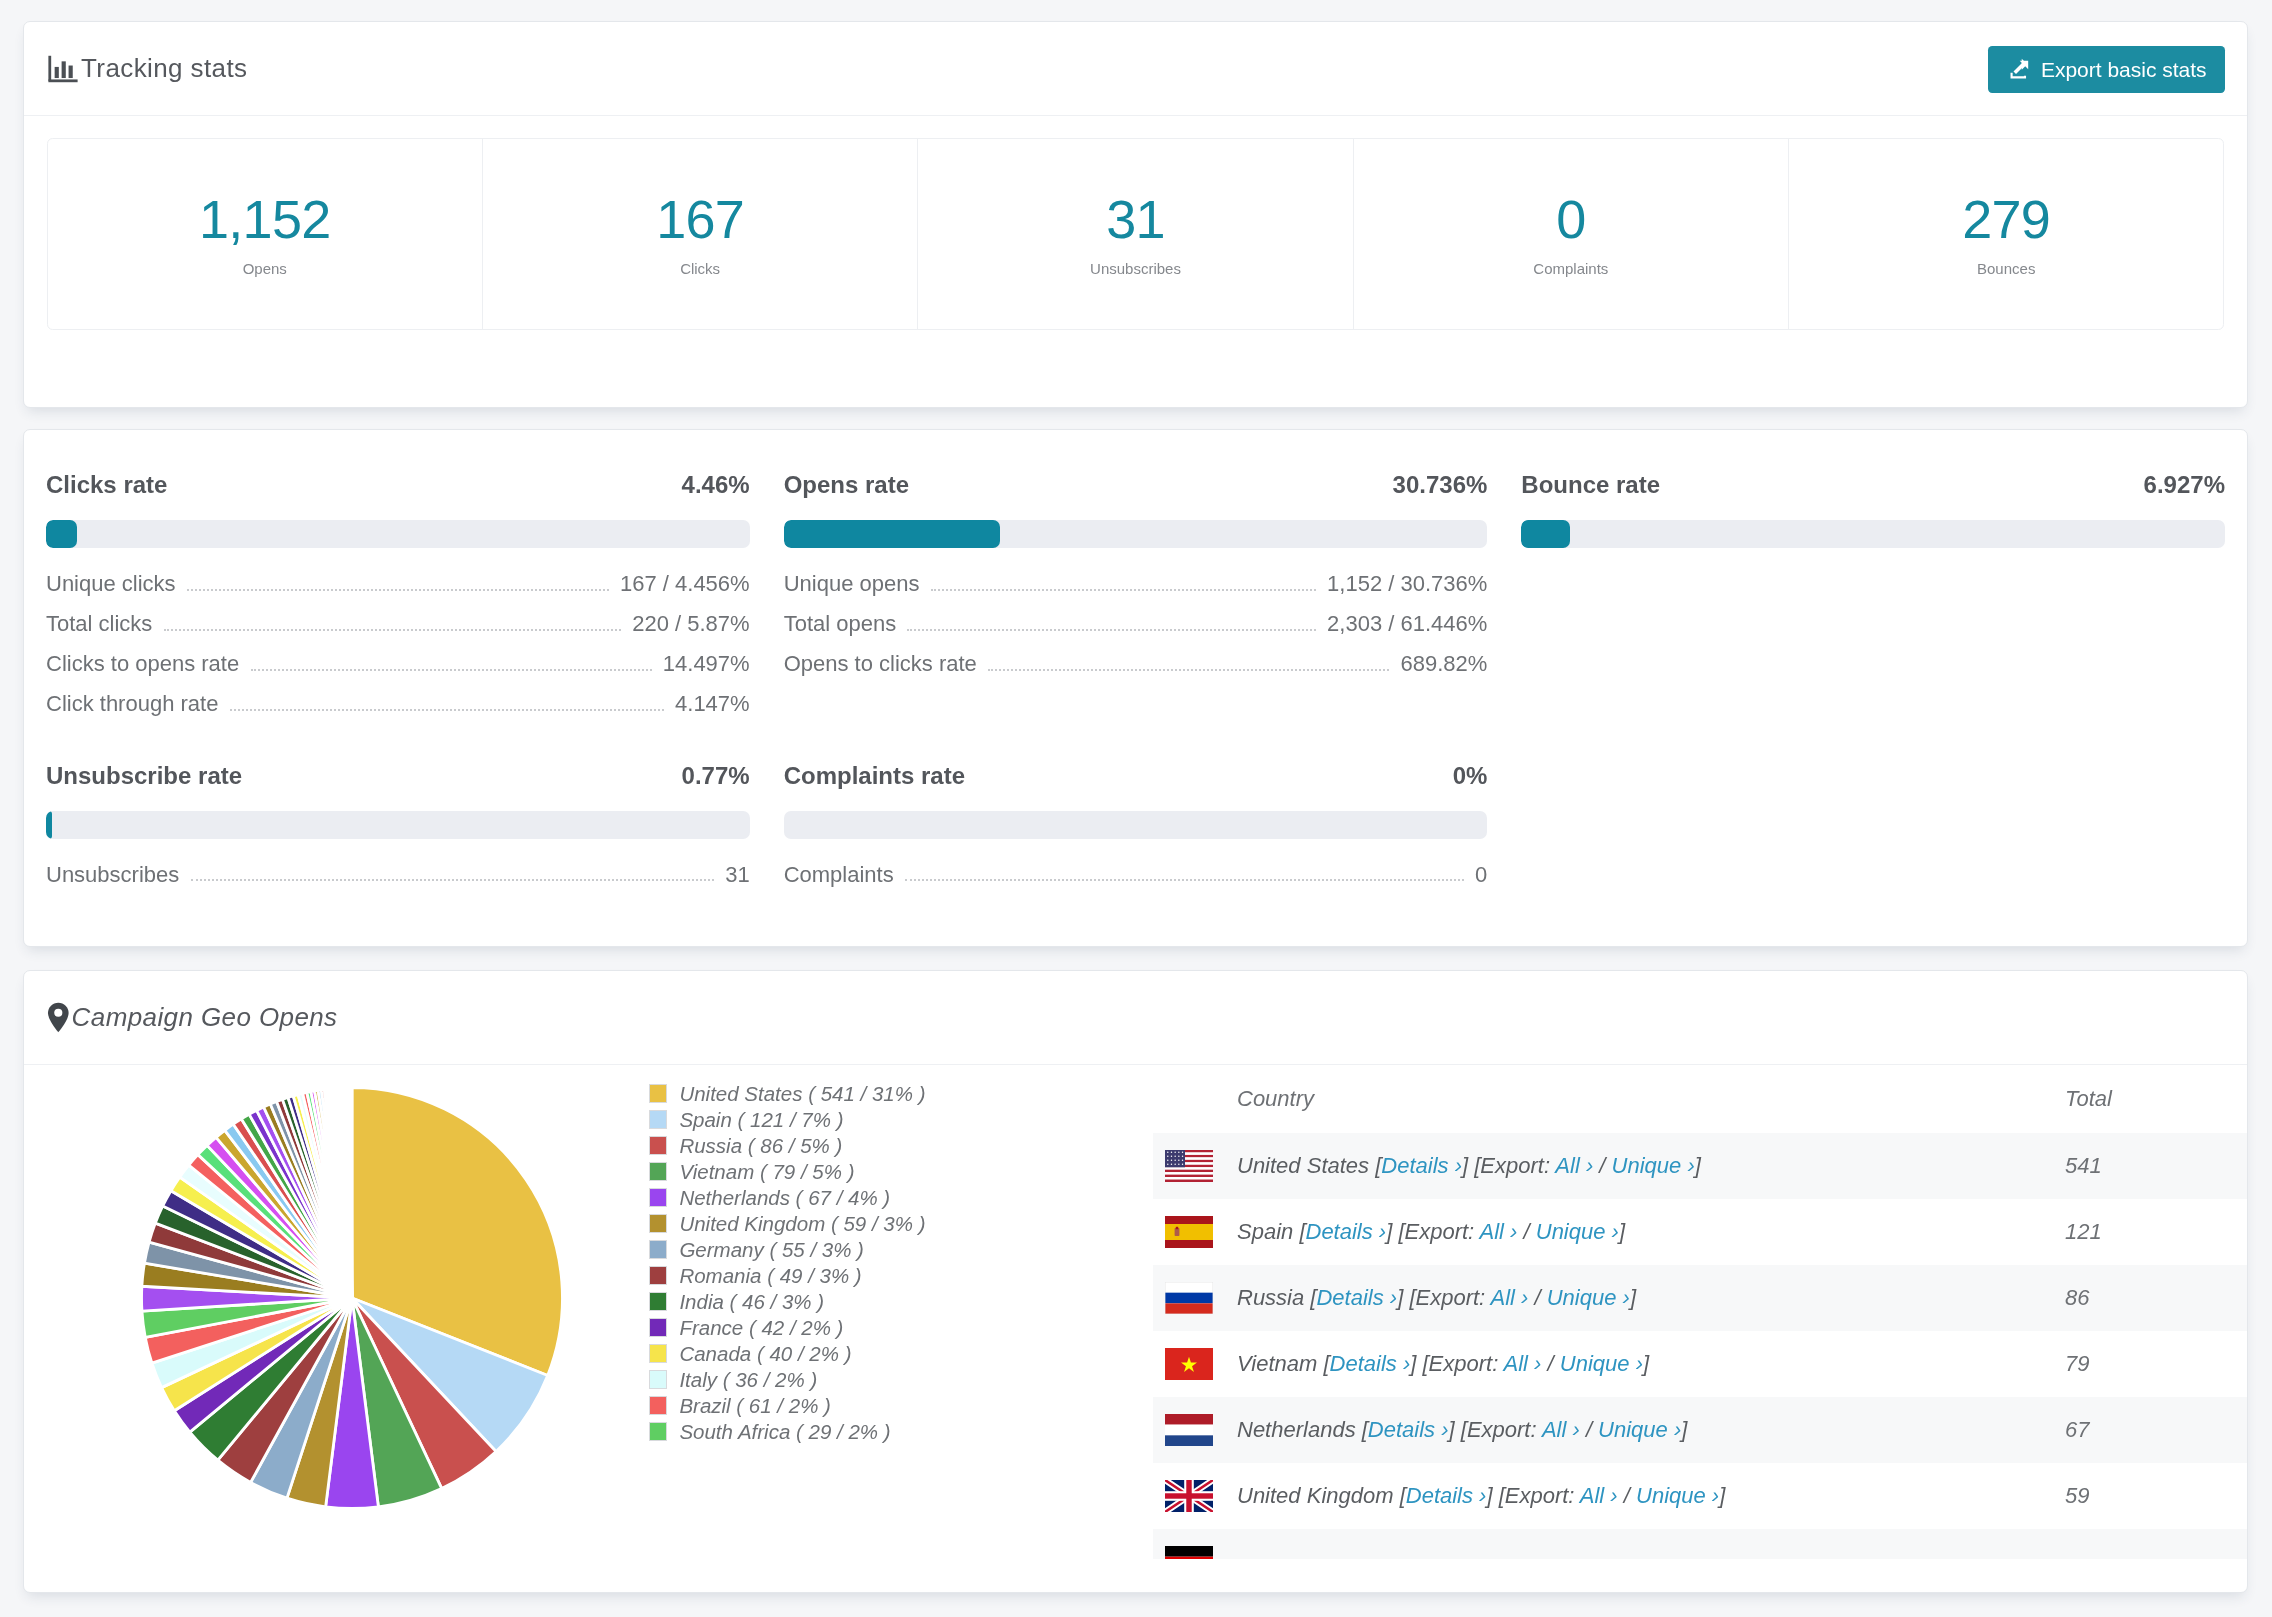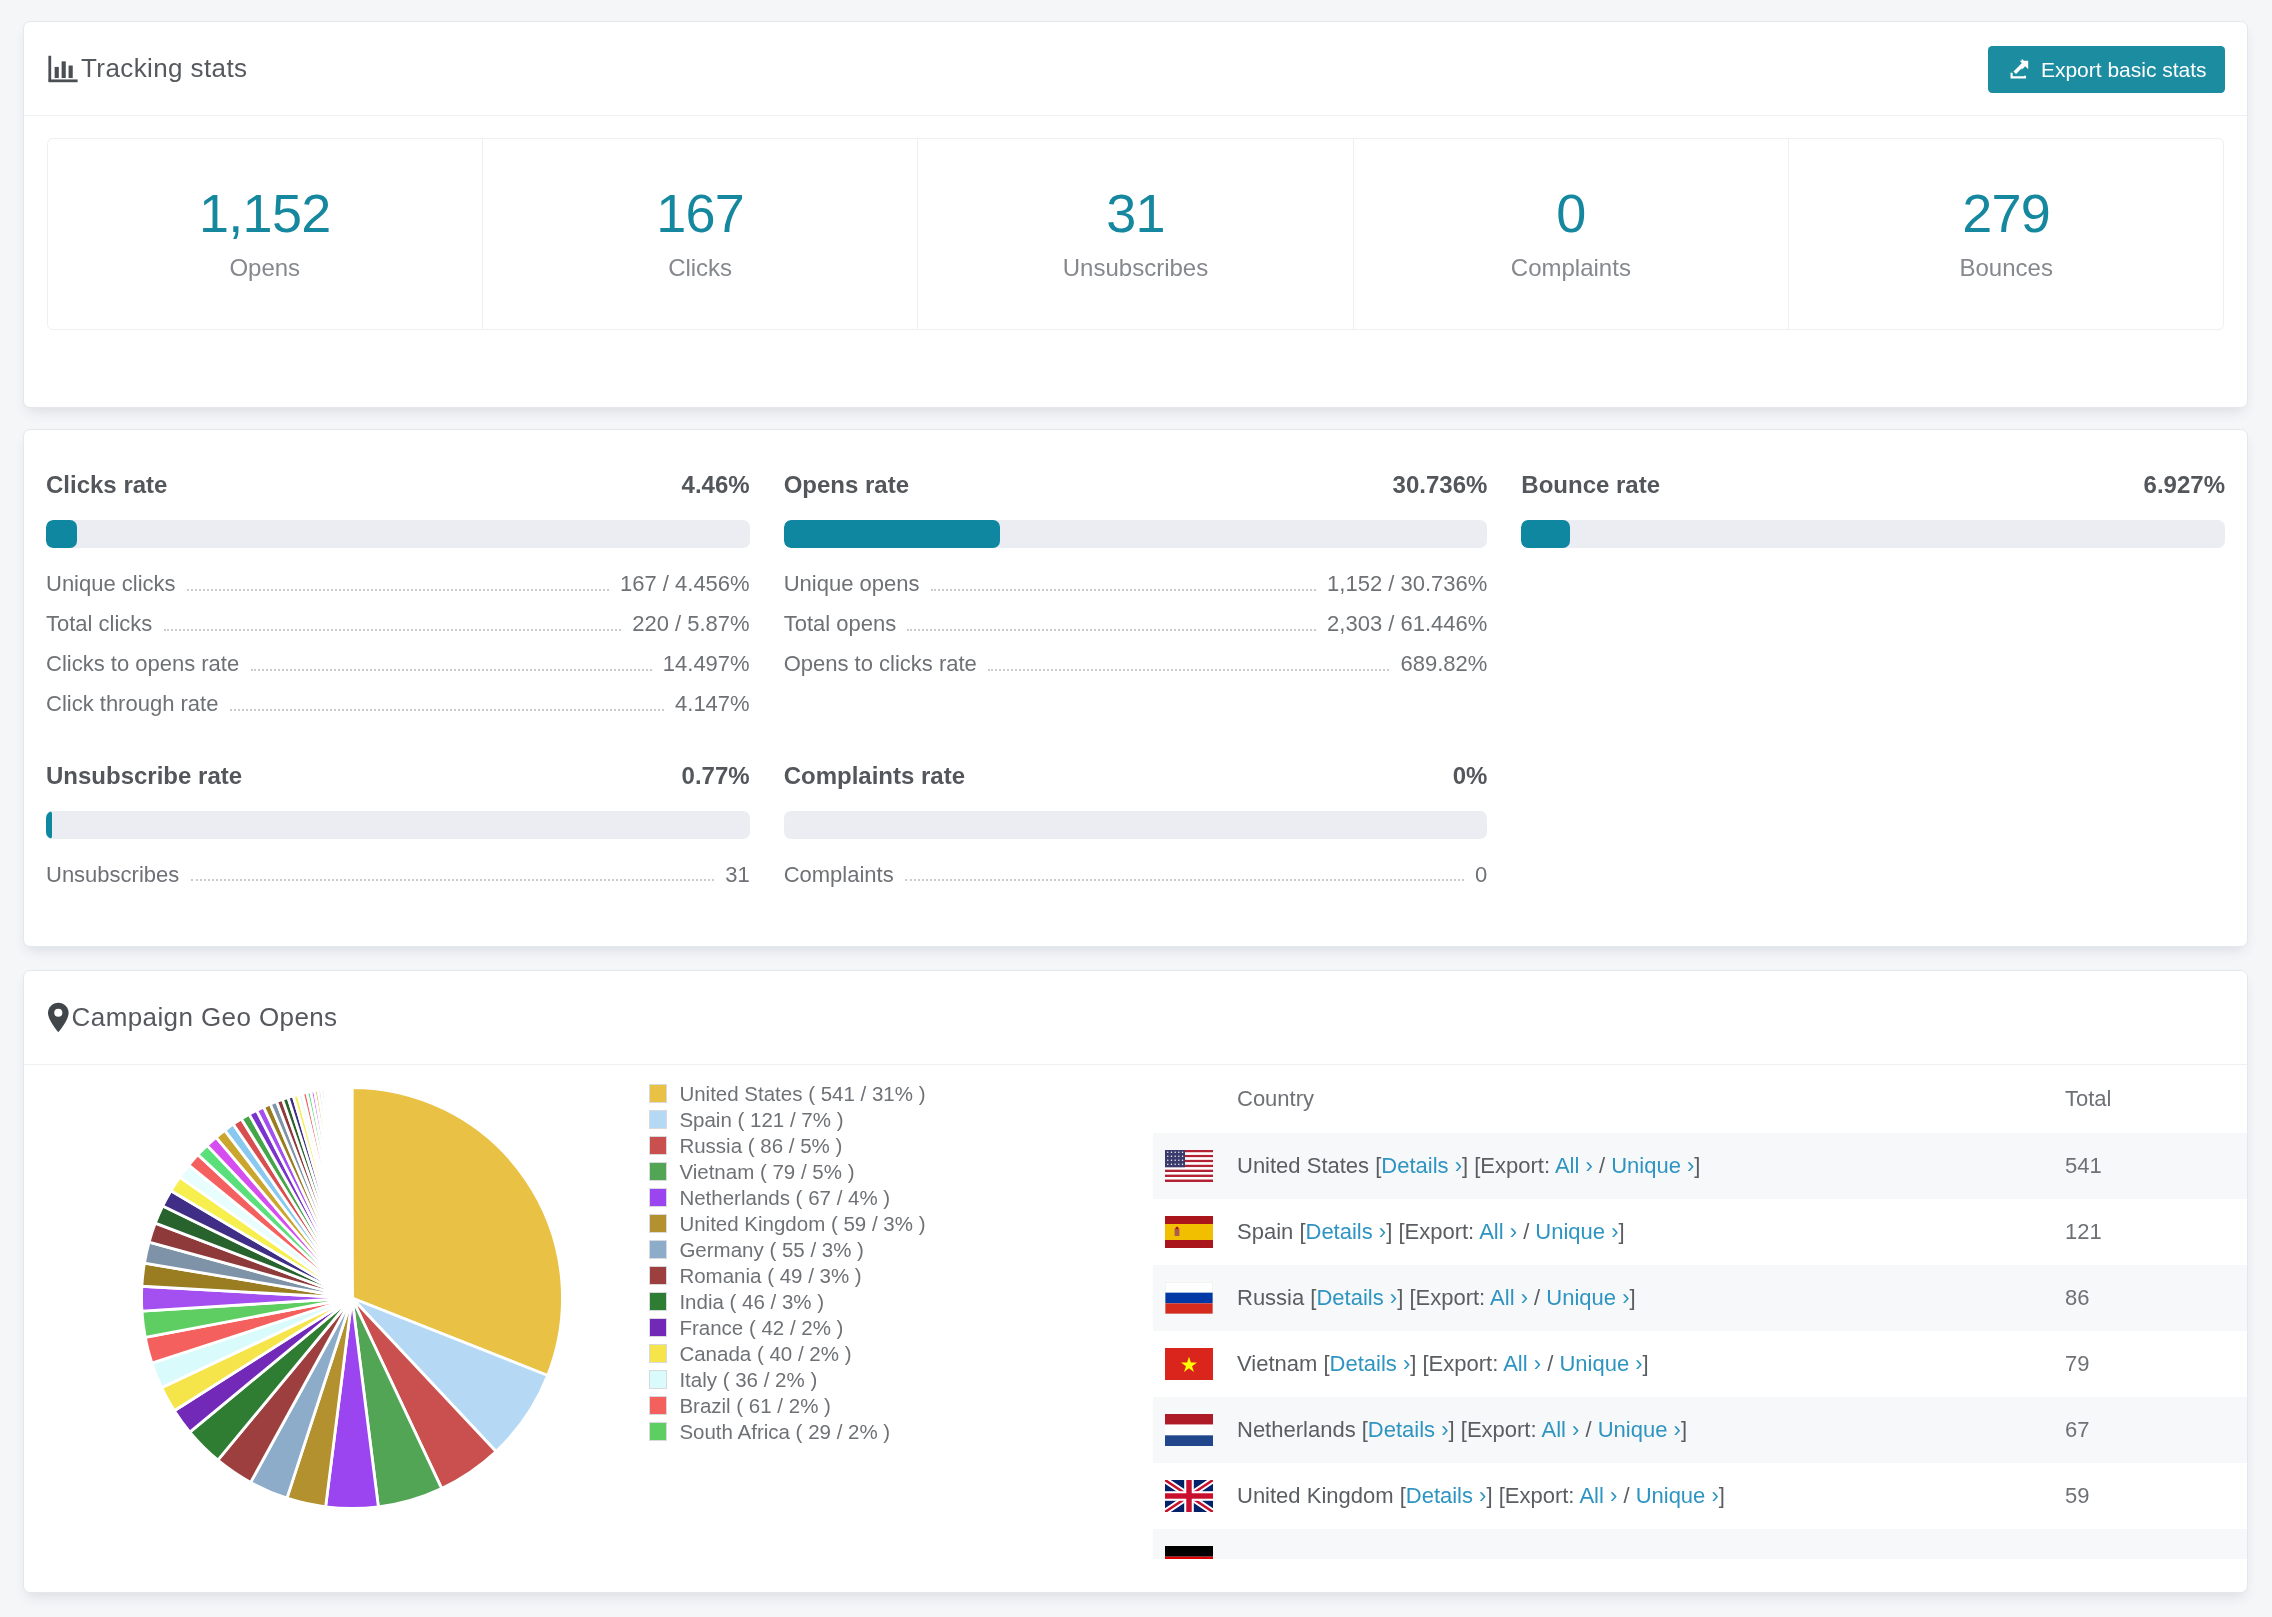--- a/index.html
+++ b/index.html
@@ -18,37 +18,37 @@
   .card-title { font-size:26px; color:#55585d; letter-spacing:0.4px; display:flex; align-items:center; gap:2px; }
   .btn-export { position:absolute; right:22px; top:24px; height:47px; padding:0 18.4px;
                 background:#1c8ca1; color:#ffffff; font-size:21px; border:none; border-radius:4.2px;
                 display:flex; align-items:center; gap:10px; cursor:pointer; font-family:inherit; }
   .stats-strip { position:absolute; left:22.6px; right:22.6px; top:116px; height:192px;
                  border:0.7px solid #edeff2; border-radius:5.6px; display:flex; }
   .stat-cell { flex:1; display:flex; flex-direction:column; align-items:center; justify-content:center;
                border-right:0.7px solid #edeff2; }
   .stat-cell:last-child { border-right:none; }
   .stat-value { font-size:54px; font-weight:400; color:#15889f; letter-spacing:-0.7px; line-height:1; }
-  .stat-label { font-size:24px; color:#85888d; margin-top:14px; }
+  .stat-label { font-size:15px; color:#85888d; margin-top:14px; }
 
   
   #card-rates { top:429px; height:518px; padding:41px 22px 0 22px; }
   .rates-grid { display:grid; grid-template-columns:repeat(3,1fr); column-gap:34px; row-gap:45px; }
   .rate-title-row { display:flex; justify-content:space-between; align-items:baseline; height:31px; }
   .rate-title, .rate-value { font-size:24px; font-weight:700; color:#53565b; }
   .progress { margin-top:18.4px; height:28px; background:#ebedf2; border-radius:7px; overflow:hidden; position:relative; }
   .progress-fill { position:absolute; left:0; top:0; bottom:0; background:#0f87a0; border-radius:7px; }
   .rate-rows { margin-top:8.5px; }
   .stat-row { height:40px; display:flex; align-items:flex-end; }
   .stat-row .lbl { font-size:22px; color:#6e7175; line-height:25.4px; white-space:nowrap; }
   .stat-row .leader { flex:1; border-bottom:2.1px dotted #c9cbce; margin:0 11.3px 6.4px 11.3px; }
   .stat-row .val { font-size:22px; color:#6e7175; line-height:25.4px; white-space:nowrap; }
 
   
-  #card-geo { top:970px; height:623px; overflow:hidden; }
+  #card-geo { top:970px; height:623px; overflow:hidden;font-style:italic; }
   #geo-body { position:relative; height:529px; }
   #geo-pie-wrap { position:absolute; left:102px; top:7px; width:452px; height:452px; }
   #geo-legend { position:absolute; left:625px; top:15.5px; }
   .legend-item { display:flex; align-items:center; height:26px; cursor:pointer; }
   .legend-swatch { width:18.4px; height:18.4px; border:1.4px solid #d8dadd; margin-right:12px; flex:0 0 auto; }
   .legend-label { font-size:20.5px; color:#6e7175; white-space:nowrap; }
 
   #geo-table { position:absolute; left:1129px; top:0px; width:1098px; height:494px; overflow:hidden; }
   .tbl-header { height:68px; display:flex; align-items:center; position:relative; padding-left:84px; }
   .tbl-header .h-country { font-size:22px; color:#6e7175; }

